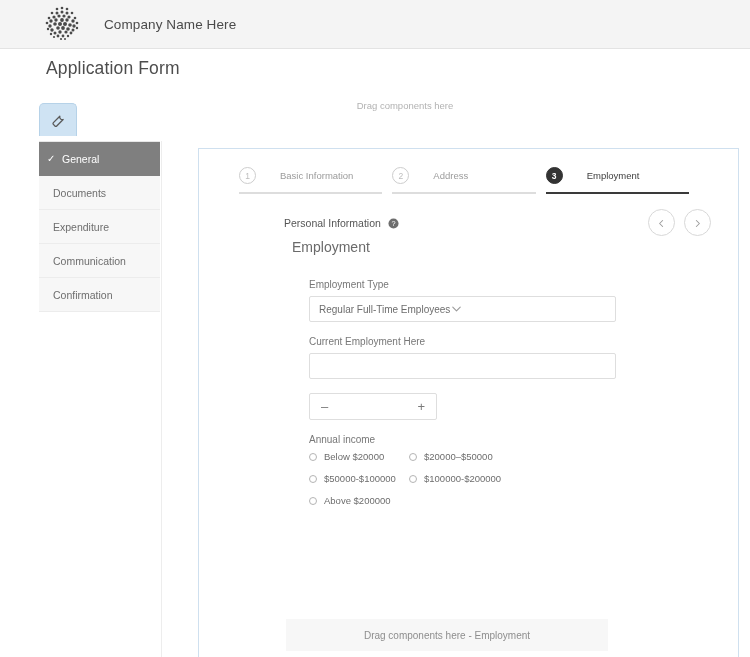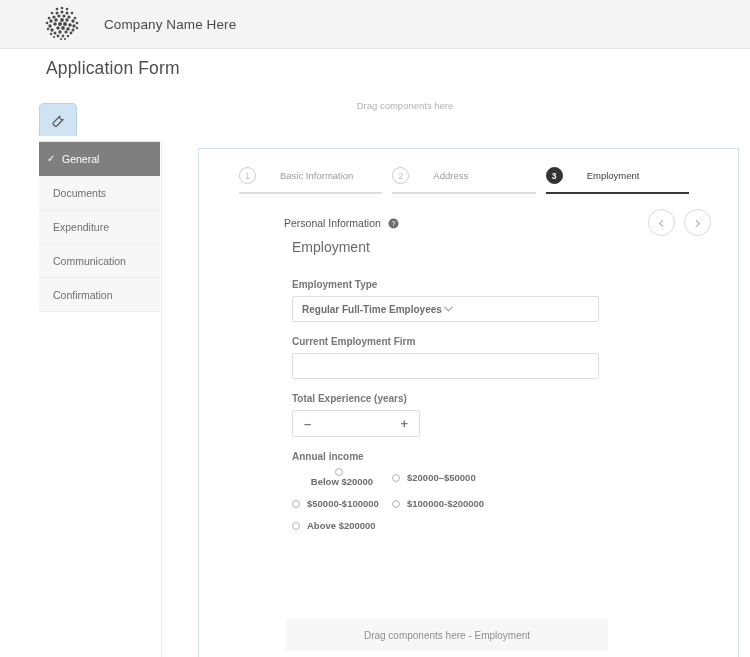--- a/index.html
+++ b/index.html
@@ -158,21 +158,21 @@
     display: flex; gap: 9px;
   }
   .nav-circle {
     width: 27px; height: 27px; border-radius: 50%;
     border: 1px solid #d8d8d8; background: #fff;
     display: flex; align-items: center; justify-content: center;
   }
 
   
   .form {
-    position: absolute; left: 93px; top: 130px; width: 310px; font-weight: bold;
+    position: absolute; left: 110px; top: 130px; width: 310px;
   }
   .field { margin-bottom: 14px; }
   .field-label {
     font-size: 10px; color: #777777; margin-bottom: 6px; display: block;
   }
   .input-box {
     width: 307px; height: 26px;
     border: 1px solid #dedede; background: #fff;
     border-radius: 2px;
     display: flex; align-items: center;
@@ -192,21 +192,21 @@
 
   
   .radio-group { margin-top: 2px; }
   .radio-row { display: flex; margin-bottom: 11px; }
   .radio-opt { display: flex; align-items: center; font-size: 9.5px; color: #6d6d6d; }
   .radio-opt .dot {
     width: 8px; height: 8px; border-radius: 50%;
     border: 1px solid #b4b4b4; background: #fff;
     margin-right: 7px; flex: none;
   }
-  .rcol-a { width: 100px; flex-direction: column; }
+  .rcol-a { width: 100px; }
   .rcol-b { width: 100px; }
 
   
   .bottom-dropzone {
     position: absolute; left: 87px; top: 470px;
     width: 322px; height: 32px;
     background: #f7f7f7;
     display: flex; align-items: center; justify-content: center;
     font-size: 10px; color: #8e8e8e;
   }
@@ -361,29 +361,28 @@
           <span class="select-value">Regular Full-Time Employees</span>
           <span>
             <svg width="13" height="13" viewBox="0 0 14 14" fill="none" stroke="#9a9a9a" stroke-width="1.2" stroke-linecap="round" stroke-linejoin="round">
               <polyline points="3,5.5 7,9.5 11,5.5"></polyline>
             </svg>
           </span>
         </div>
       </div>
 
       <div class="field">
-        <label class="field-label">Current Employment Firm</label>
+        <label class="field-label">Current Employment Here</label>
         <div class="input-box">
           <span></span>
         </div>
       </div>
 
 
       <div class="field">
-        <label class="field-label">Total Experience (years)</label>
         <div class="stepper-box">
           <span class="step-sign">–</span>
           <span class="step-sign">+</span>
         </div>
       </div>
 
       <div class="field">
         <label class="field-label">Annual income</label>
         <div class="radio-group">
           <div class="radio-row">

